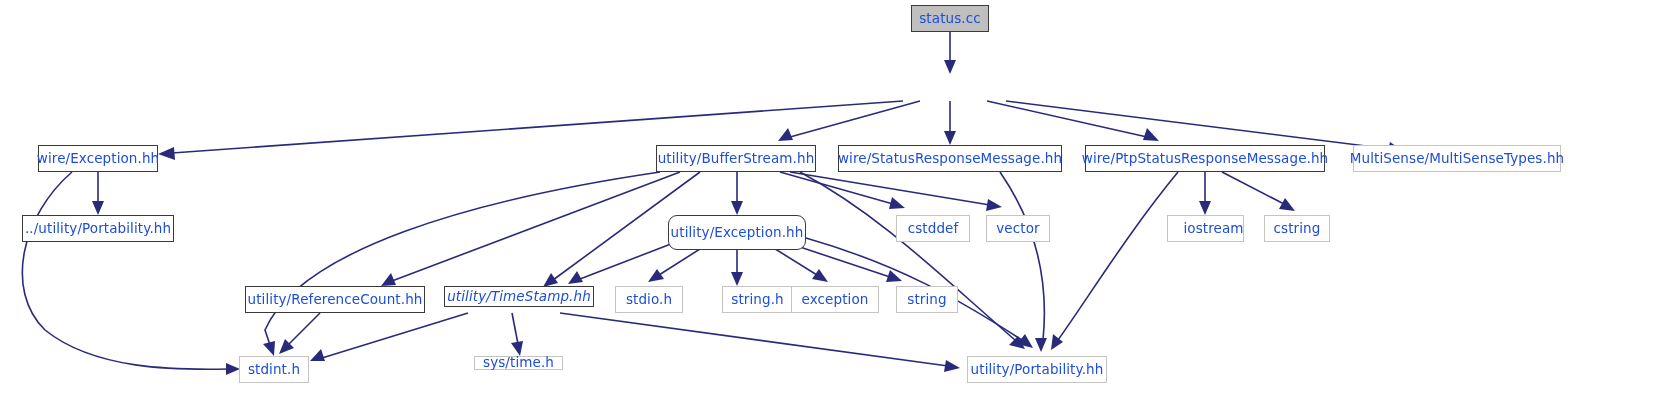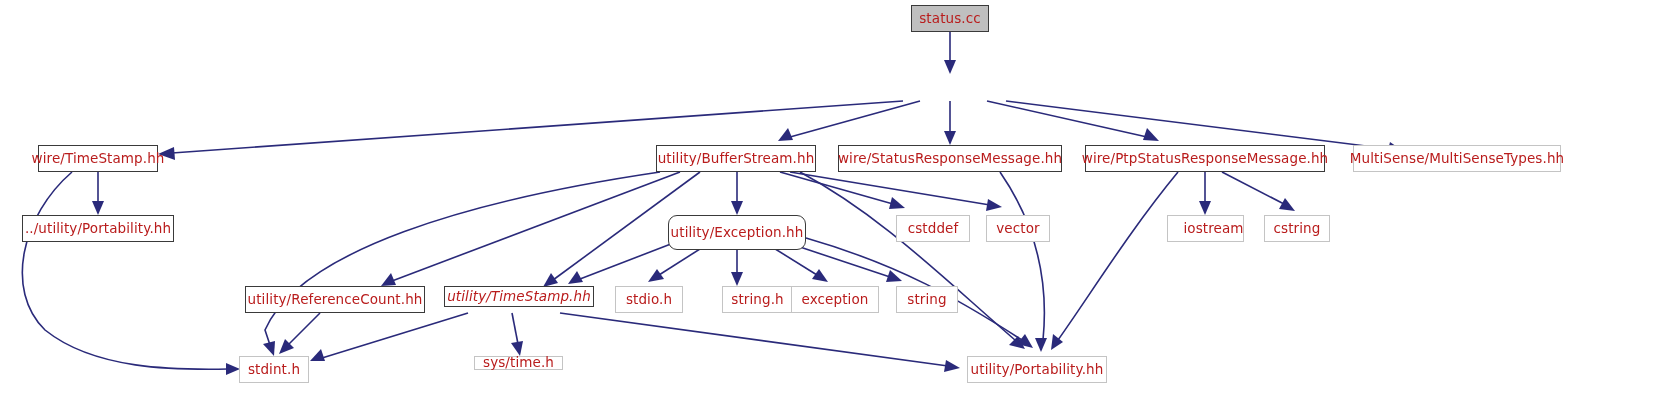--- a/index.html
+++ b/index.html
@@ -35,21 +35,21 @@
   }
   .node {
     position: absolute;
     box-sizing: border-box;
     display: flex;
     align-items: center;
     justify-content: center;
     white-space: nowrap;
     background: #ffffff;
     border: 1px solid #c4c4c4;
-    color: #b91c1c;
+    color: #1d4ed8;
     font-size: 13.5px;
     line-height: 1;
     letter-spacing: 0.1px;
     font-family: "DejaVu Sans", sans-serif;
   }
   .node.strong {
     border: 1.6px solid #3a3a3a;
   }
   .node.root {
     background: #bfbfbf;
@@ -210,21 +210,21 @@
       <polygon class="arrow-head" points="960,368 944,372 946,360"></polygon>
     </g>
   </svg>
 
   <div class="node root" style="left:911px; top:5px; width:78px; height:27px;">
     <span class="node-label">status.cc</span>
   </div>
 
 
   <div class="node strong" style="left:38px; top:145px; width:120px; height:27px;">
-    <span class="node-label">wire/TimeStamp.hh</span>
+    <span class="node-label">wire/Exception.hh</span>
   </div>
 
   <div class="node strong" style="left:656px; top:145px; width:160px; height:27px;">
     <span class="node-label">utility/BufferStream.hh</span>
   </div>
 
   <div class="node strong" style="left:838px; top:145px; width:224px; height:27px;">
     <span class="node-label">wire/StatusResponseMessage.hh</span>
   </div>
 

